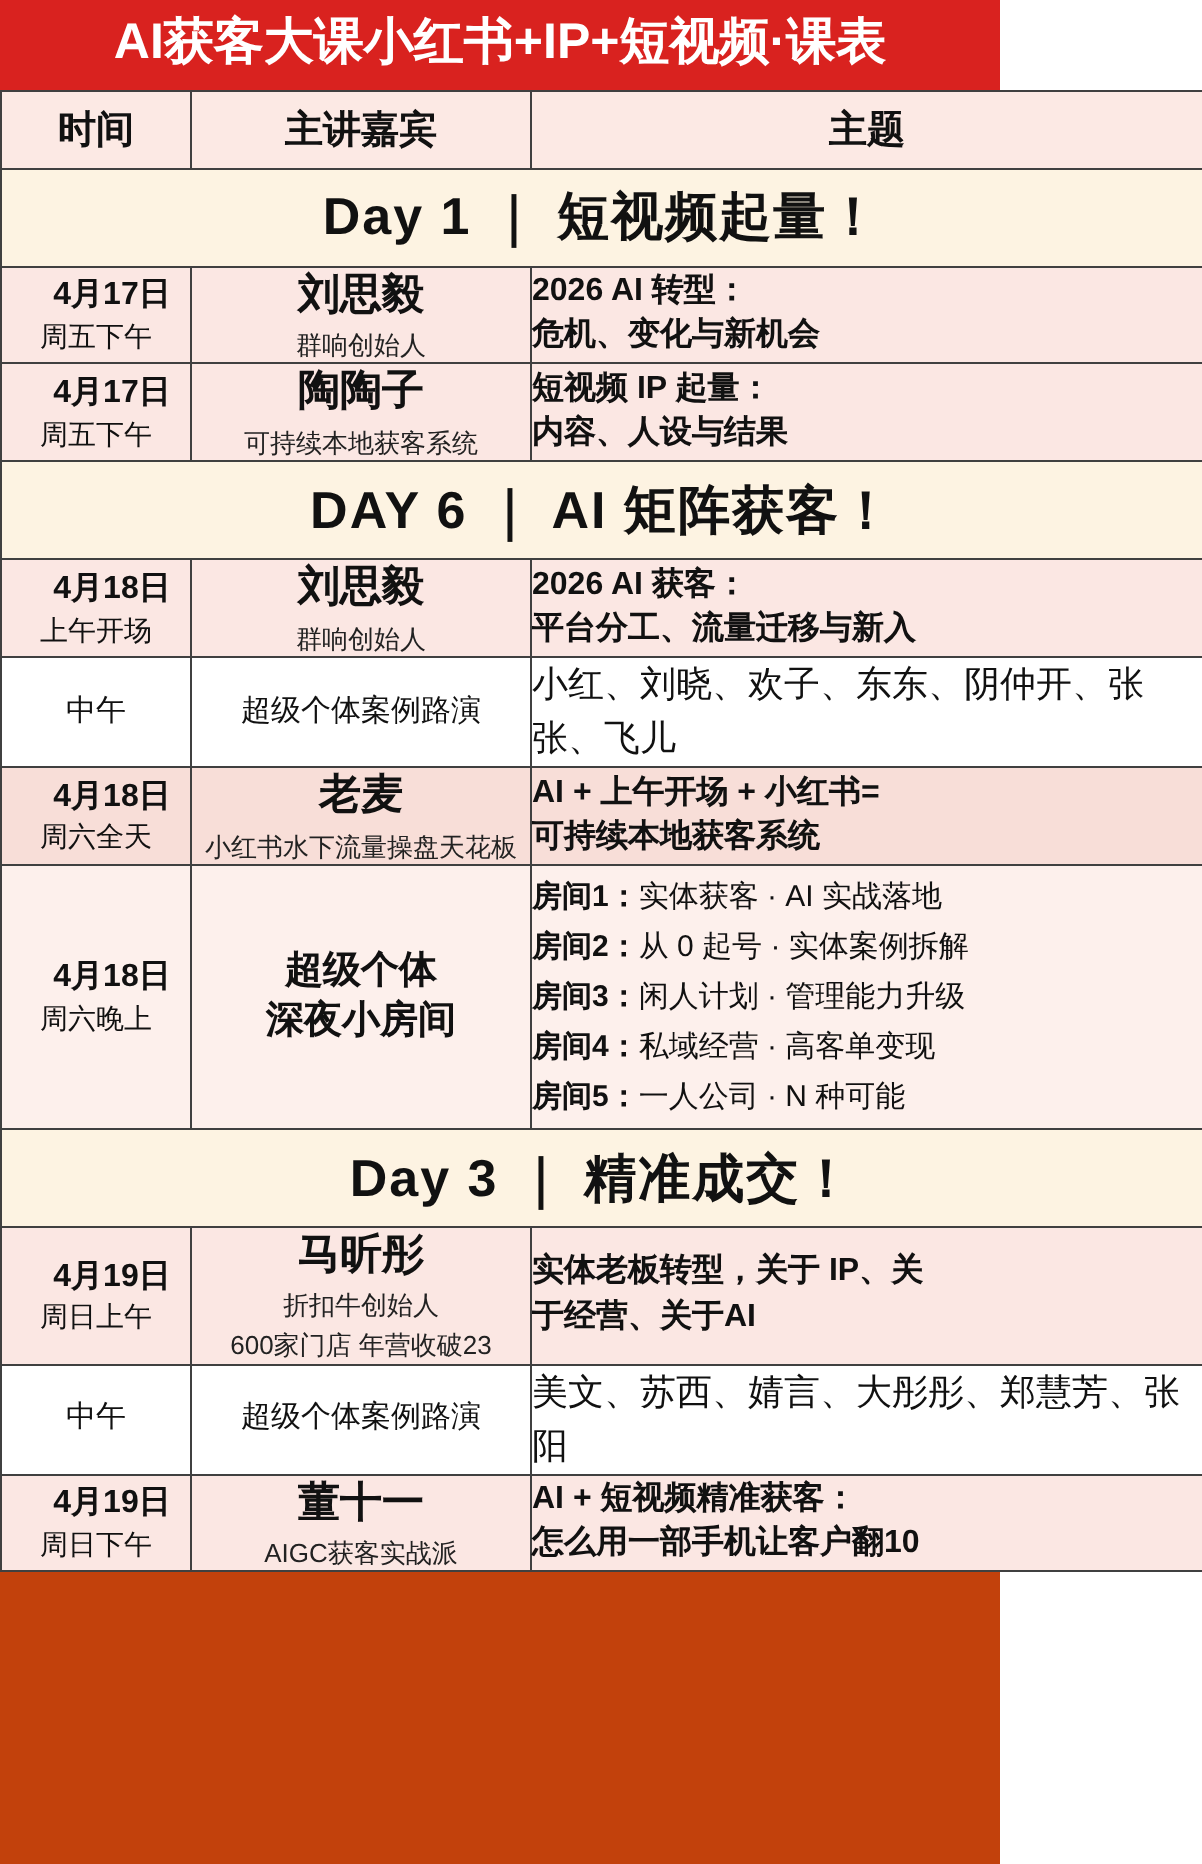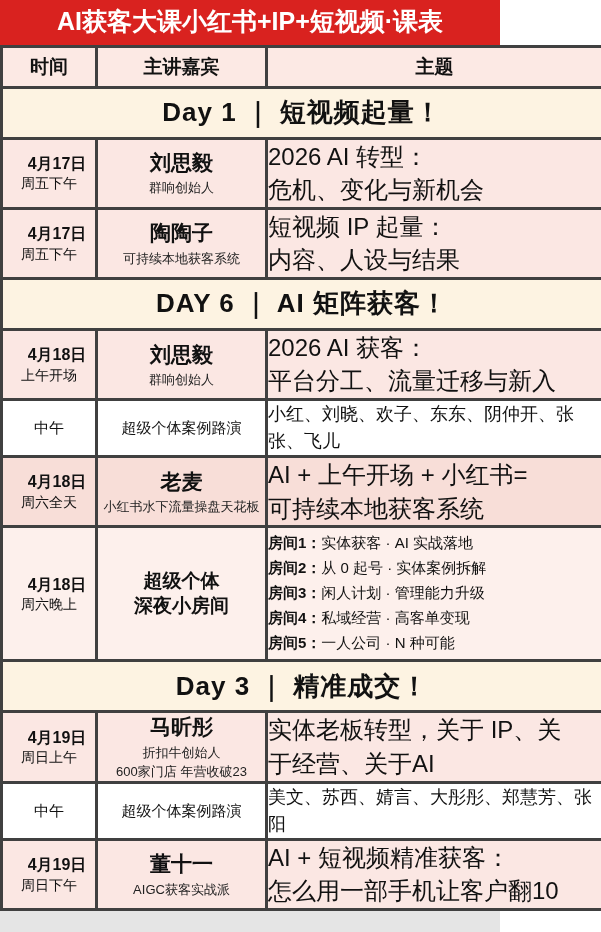--- a/index.html
+++ b/index.html
@@ -10,40 +10,40 @@
   body {
     width: 601px;
     height: 932px;
     font-family: "Liberation Sans", "DejaVu Sans", sans-serif;
     overflow: hidden;
   }
   .page {
     width: 500px;
     height: 932px;
     box-sizing: border-box;
-    background: #e5e5e5;
+    background: #c2410c;
     position: relative;
   }
   .title-bar {
     background: #d9221f;
     color: #ffffff;
     text-align: center;
     font-size: 25px;
     font-weight: bold;
     letter-spacing: 0px;
     padding: 8px 0 9px 0;
     line-height: 1.1;
   }
   table.schedule {
     width: 601px;
     border-collapse: collapse;
     table-layout: fixed;
   }
   table.schedule td {
-    border: 3px solid #404040;
+    border: 1px solid #404040;
     vertical-align: middle;
     padding: 0;
   }
   .col-time { width: 95px; }
   .col-guest { width: 170px; }
   .col-topic { width: 336px; }
 
   
   .hdr td {
     background: #fce9e4;
@@ -116,22 +116,22 @@
     font-size: 15px;
     color: #111111;
   }
 
   
   .cell-topic {
     padding: 9px 10px;
     line-height: 1.4;
   }
   .cell-topic .main {
-    font-size: 24px;
-    font-weight: normal;
+    font-size: 16px;
+    font-weight: bold;
     color: #111111;
   }
   .cell-topic .plain {
     font-size: 18px;
     color: #111111;
     line-height: 1.5;
   }
   .rooms {
     padding: 6px 10px 6px 18px;
   }

